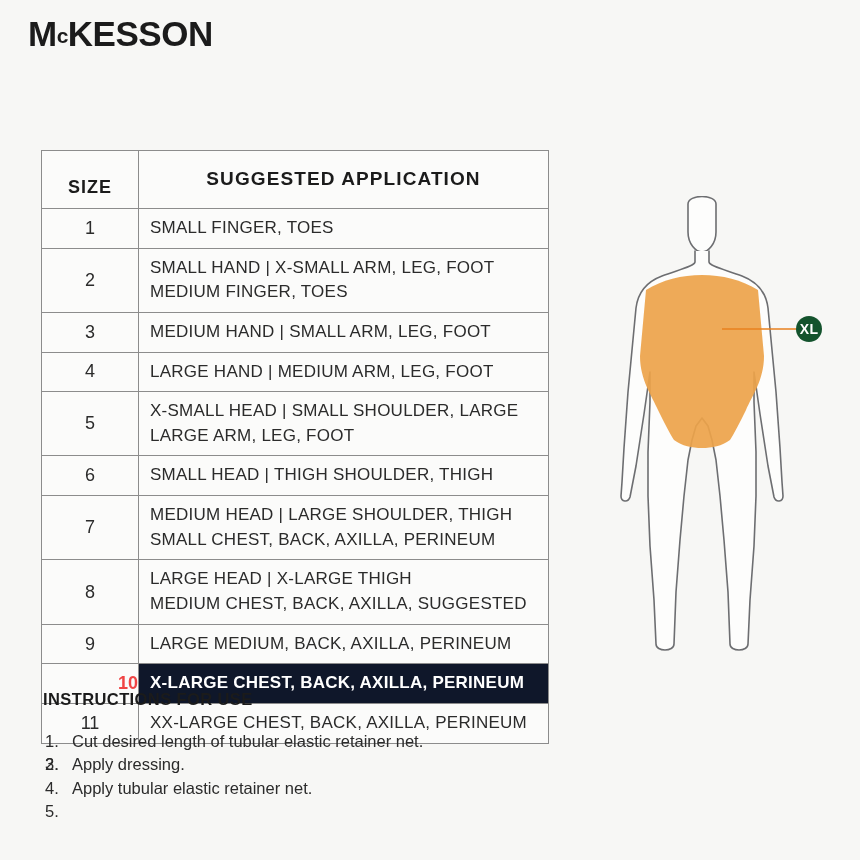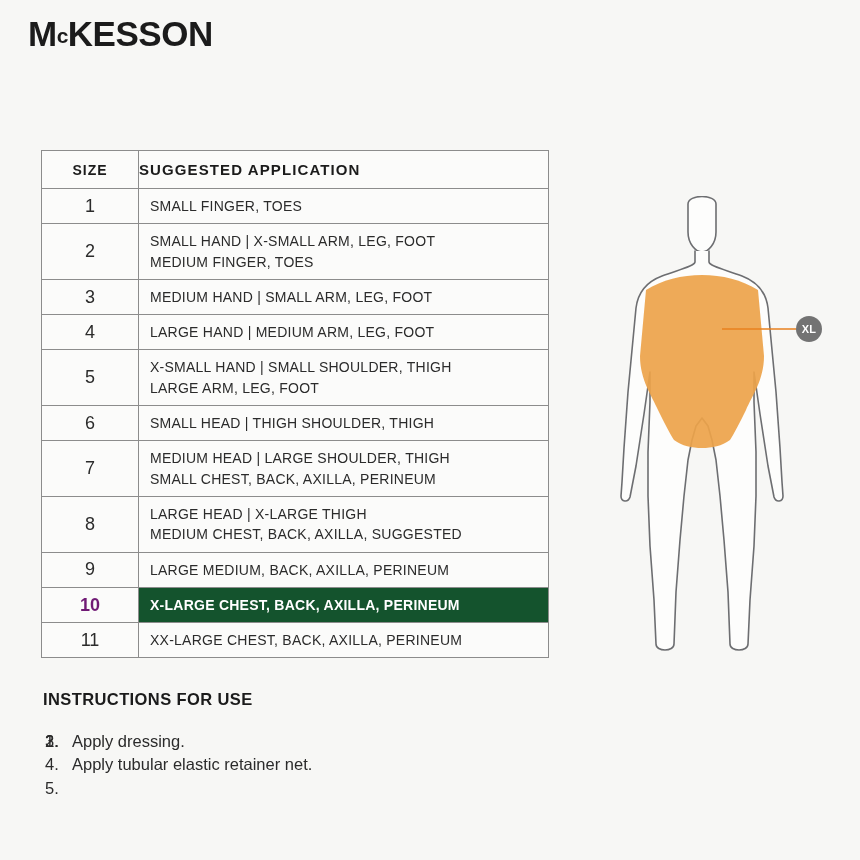--- a/index.html
+++ b/index.html
@@ -50,55 +50,56 @@
     background: #fbfbfa;
   }
   .size-table th, .size-table td {
     border: 1px solid #8c8c8c;
     vertical-align: middle;
     background: transparent;
   }
   .size-table th.th-size {
     width: 96px;
     text-align: center;
-    font-size: 14px;
+    font-size: 18px;
     font-weight: bold;
     letter-spacing: 1px;
-    padding: 11px 0 10px;
+    padding: 26px 0 10px;
     color: #1b1b1b;
   }
   .size-table th.th-app {
-    text-align: left;
-    font-size: 15px;
+    text-align: center;
+    font-size: 19px;
     font-weight: bold;
     letter-spacing: 1.1px;
     padding: 9px 0 10px;
     color: #1b1b1b;
   }
   .size-table td.c-size {
     width: 96px;
     text-align: center;
     font-size: 18px;
     color: #2b2b2b;
     padding: 6px 0;
   }
   .size-table td.c-app {
-    font-size: 14px;
+    font-size: 17px;
     letter-spacing: 0.25px;
     color: #2b2b2b;
     padding: 7px 0 7px 11px;
     line-height: 1.45;
   }
   .size-table tr.highlight td {
-    background: #14532d;
+    background: #0f172a;
   }
   .size-table tr.highlight td.c-size {
     background: #fbfbfa;
-    color: #701a75;
-    font-weight: bold;
+    color: #ef4444;
+    font-weight: bold;
+    text-align: right;
   }
   .size-table tr.highlight td.c-app {
     color: #ffffff;
     font-weight: bold;
   }
   .app-line { display: block; white-space: nowrap; }
 
   
   .instructions {
     position: absolute;
@@ -148,23 +149,23 @@
     height: 470px;
   }
   .figure svg { display: block; }
   .xl-badge {
     position: absolute;
     left: 196px;
     top: 120px;
     width: 26px;
     height: 26px;
     border-radius: 50%;
-    background: #737373;
+    background: #14532d;
     color: #ffffff;
-    font-size: 11px;
+    font-size: 14px;
     font-weight: bold;
     letter-spacing: 0.3px;
     display: flex;
     align-items: center;
     justify-content: center;
   }
 </style>
 </head>
 <body>
 
@@ -201,21 +202,21 @@
       </tr>
       <tr>
         <td class="c-size">4</td>
         <td class="c-app">
           <span class="app-line">LARGE HAND  |  MEDIUM ARM, LEG, FOOT</span>
         </td>
       </tr>
       <tr>
         <td class="c-size">5</td>
         <td class="c-app">
-          <span class="app-line">X-SMALL HAND  |  SMALL SHOULDER, THIGH</span>
+          <span class="app-line">X-SMALL HEAD  |  SMALL SHOULDER, LARGE</span>
           <span class="app-line">LARGE ARM, LEG, FOOT</span>
         </td>
       </tr>
       <tr>
         <td class="c-size">6</td>
         <td class="c-app">
           <span class="app-line">SMALL HEAD  |  THIGH SHOULDER, THIGH</span>
         </td>
       </tr>
       <tr>
@@ -278,20 +279,21 @@
       <line x1="122" y1="133" x2="196" y2="133" stroke="#e8801e" stroke-width="1.6"></line>
     </svg>
     <div class="xl-badge">XL</div>
   </div>
 
   <div class="instructions">
     <h2>INSTRUCTIONS FOR USE</h2>
     <ol>
       <li>
         <span class="num">1.</span>
+        <span>Cut desired length of tubular elastic retainer net.</span>
       </li>
       <li>
         <span class="num">2.</span>
       </li>
       <li>
         <span class="num">3.</span>
         <span>Apply dressing.</span>
       </li>
       <li>
         <span class="num">4.</span>

